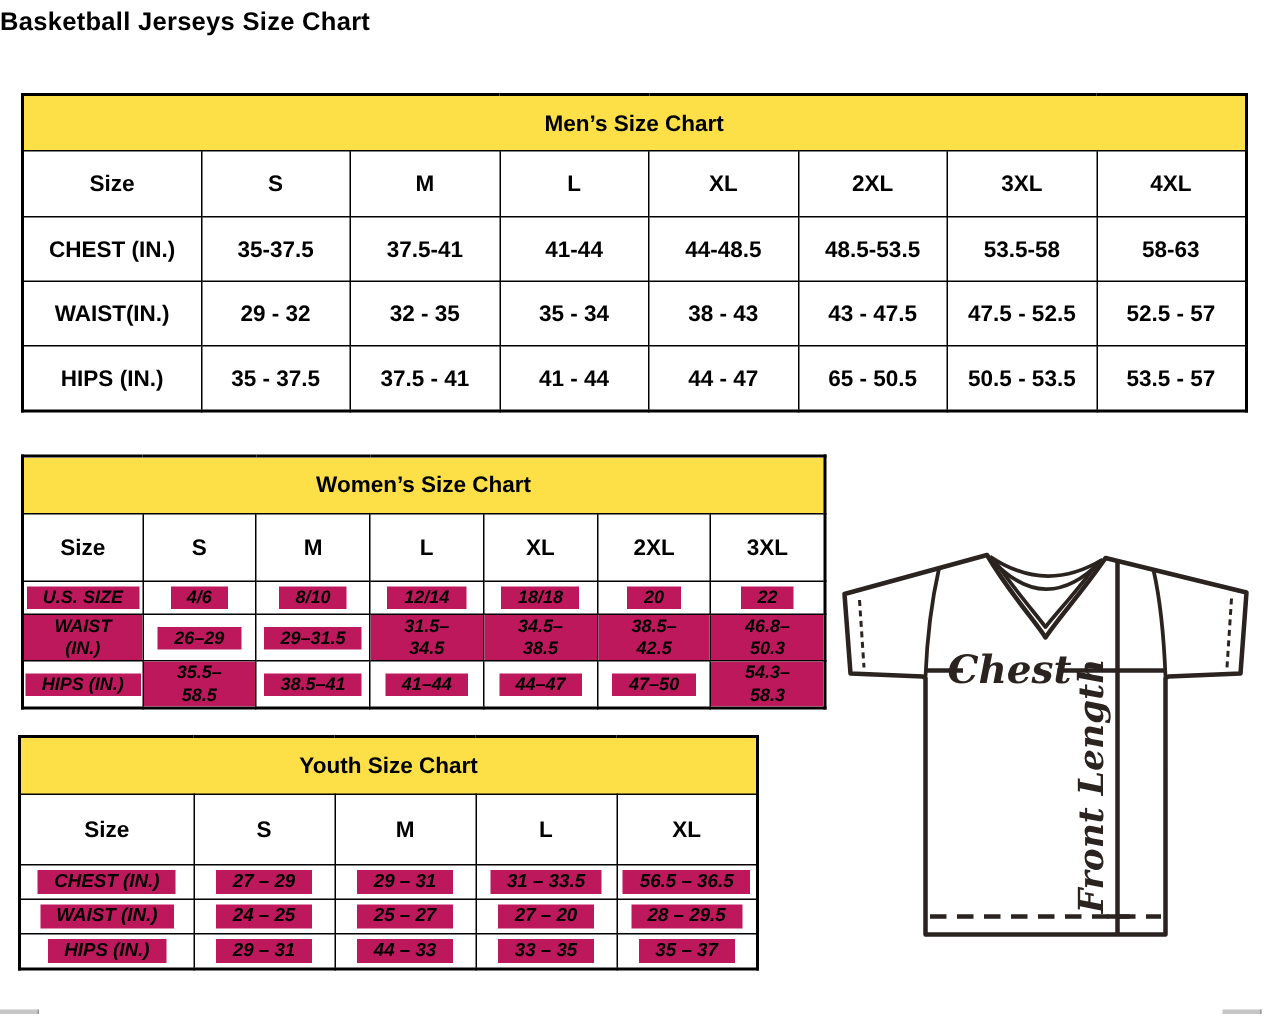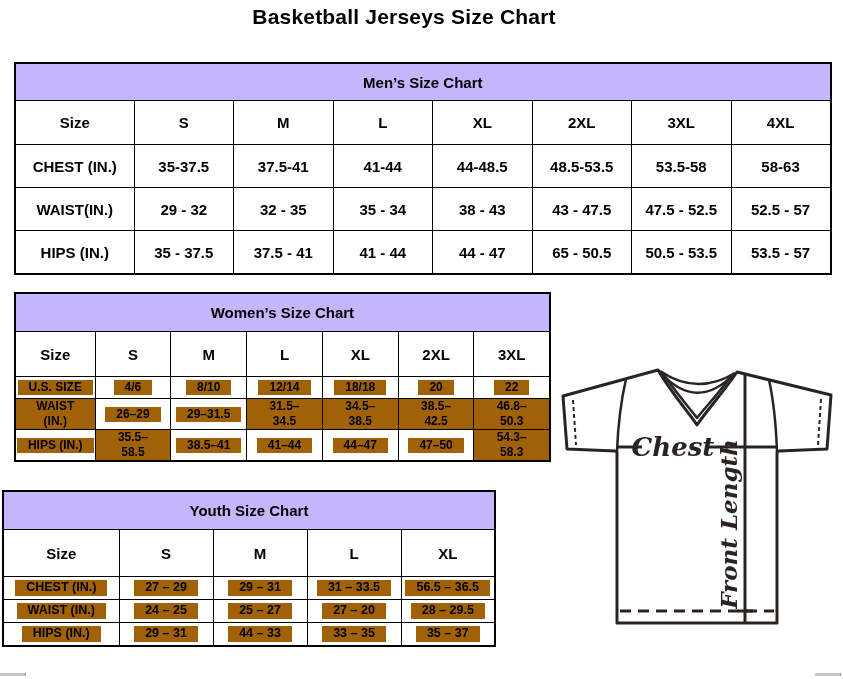--- a/index.html
+++ b/index.html
@@ -1,42 +1,42 @@
 <!DOCTYPE html>
 <html><head>
 <meta charset="utf-8">
 <style>
   html,body{margin:0;padding:0;background:#fff;}
   #page{position:relative;width:843px;height:679px;background:#fff;overflow:hidden;
         font-family:"Liberation Sans",sans-serif;color:#000;}
-  #main-title{position:absolute;top:5px;left:0;width:808px;text-align:center;
-        font-size:21px;font-weight:bold;letter-spacing:0.2px;}
+  #main-title{position:absolute;top:5px;left:0;width:808px;
+        font-size:17px;font-weight:bold;letter-spacing:0.2px;}
   table.chart{position:absolute;border-collapse:collapse;table-layout:fixed;
         border:2px solid #000;}
   table.chart td{border:1px solid #000;text-align:center;vertical-align:middle;
         font-weight:bold;padding:0;overflow:hidden;}
-  td.band{background:#c4b5fd;font-size:15px;border-bottom:2px solid #000;}
+  td.band{background:#fde047;font-size:15px;border-bottom:2px solid #000;}
   
   table.mens{left:14px;top:62px;width:816px;}
   .mens tr.band-row td{height:36px;}
   .mens tr.head td{height:43px;font-size:15px;}
   .mens tr.datarow td{height:42px;font-size:15px;}
   
-  table.womens{left:14px;top:292px;width:535px;}
+  table.womens{left:14px;top:303px;width:535px;}
   .womens tr.band-row td{height:37px;}
   .womens tr.head td{height:44px;font-size:15px;}
   .womens tr.datarow td{height:21px;font-size:12px;}
   .womens td.lbl{font-size:11px;}
   
-  table.youth{left:2px;top:490px;width:492px;border-radius:27px;}
+  table.youth{left:12px;top:490px;width:492px;border-radius:27px;}
   .youth tr.band-row td{height:37px;}
   .youth tr.head td{height:46px;font-size:15px;}
   .youth tr.datarow td{height:22px;font-size:12.5px;}
   .youth td.lbl{font-size:11.5px;}
-  .hl{background:#a16207;padding:0 11px;display:inline-block;line-height:1.25;}
+  .hl{background:#be185d;padding:0 11px;display:inline-block;line-height:1.25;font-style:italic;}
   #jersey{position:absolute;left:552px;top:356px;}
   .sb-frag{position:absolute;height:3px;background:#c6c6c6;border-right:1px solid #9a9a9a;}
   #sb-left{left:0;top:673px;width:25px;}
   #sb-right{left:815px;top:673px;width:25px;}
 </style>
 </head>
 <body>
 
 <div id="page">
 

